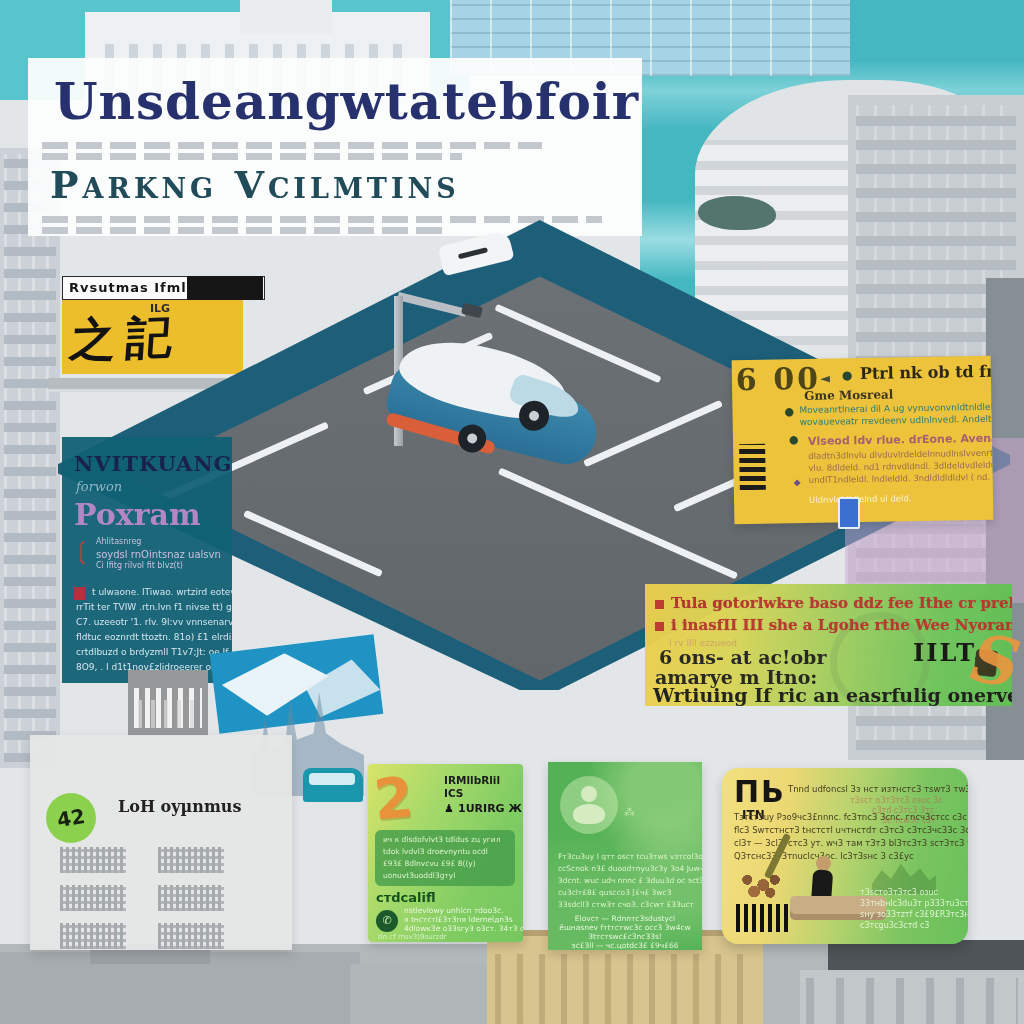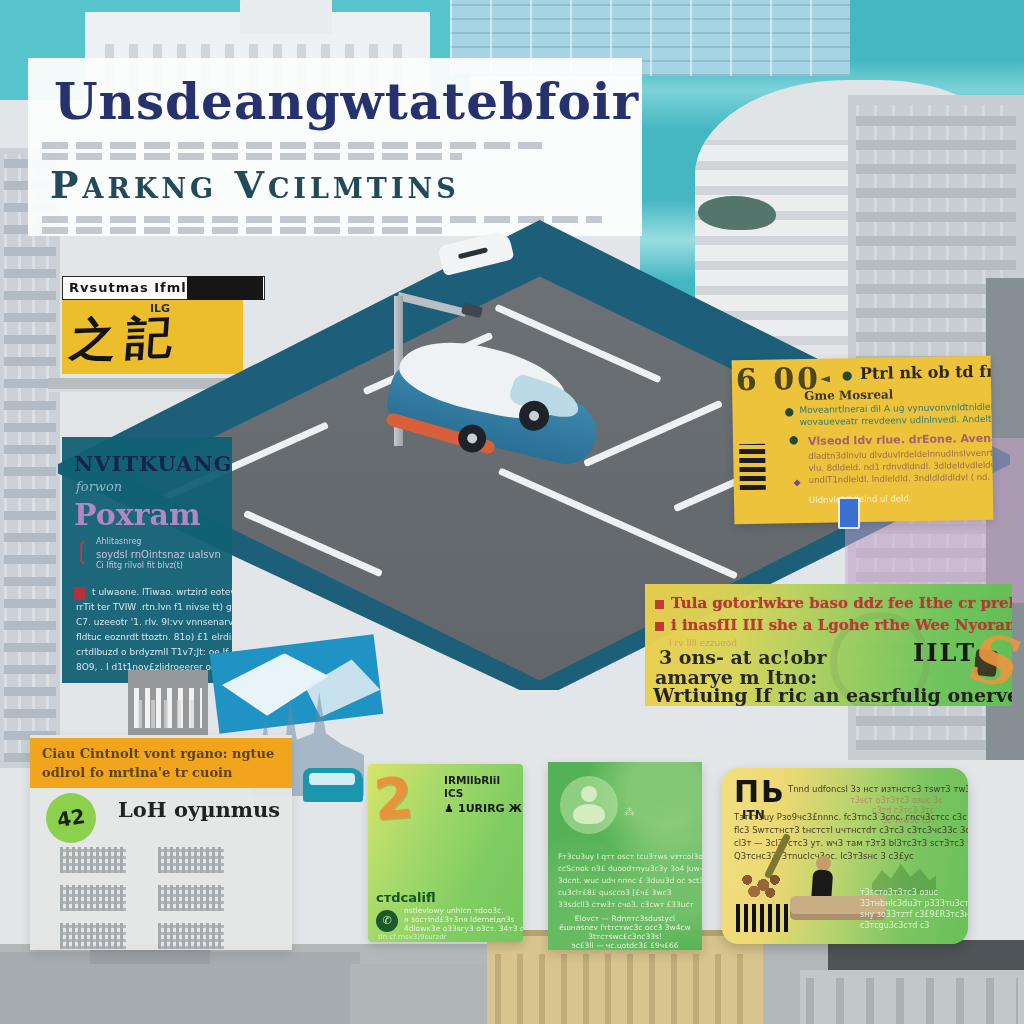--- a/index.html
+++ b/index.html
@@ -157,58 +157,60 @@
     </div>
   </div>
 
   <div class="d" style="left:645px;top:584px;width:367px;height:122px;background:linear-gradient(95deg,#eccf4d 0%,#d8d557 25%,#9ccd5f 55%,#6ec45a 80%,#62c054 100%);opacity:.97;overflow:hidden;">
     <div class="d" style="left:185px;top:28px;width:86px;height:86px;border:7px solid rgba(110,150,85,0.25);border-radius:50%;"></div>
     <div class="d" style="left:10px;top:16px;width:9px;height:9px;background:#c23b31;"></div>
     <div class="t serif" style="left:26px;top:10px;font-size:15px;font-weight:700;color:#b5372c;text-shadow:0 0 1px rgba(180,60,50,0.6);">Tula gotorlwkre baso ddz fee Ithe cr prekite</div>
     <div class="d" style="left:10px;top:38px;width:9px;height:9px;background:#c23b31;"></div>
     <div class="t serif" style="left:26px;top:32px;font-size:15px;font-weight:700;color:#b5372c;text-shadow:0 0 1px rgba(180,60,50,0.6);">i inasfII III she a Lgohe rthe Wee Nyorane</div>
     <div class="t" style="left:24px;top:54px;font-size:9px;color:rgba(196,120,112,0.55);">I rv IIll ezzueod</div>
-    <div class="t serif" style="left:14px;top:62px;font-size:19px;font-weight:700;color:#24231d;">3 ons- at ac!obr</div>
+    <div class="t serif" style="left:14px;top:62px;font-size:19px;font-weight:700;color:#24231d;">6 ons- at ac!obr</div>
     <div class="t serif" style="left:10px;top:82px;font-size:19px;font-weight:700;color:#24231d;">amarye m Itno:</div>
     <div class="t serif" style="left:8px;top:100px;font-size:19px;font-weight:700;color:#1d1d18;">Wrtiuing If ric an easrfulig onervechce</div>
     <div class="t serif" style="left:268px;top:54px;font-size:24px;font-weight:900;color:#141410;letter-spacing:2px;">IILT.</div>
     <div class="d" style="left:330px;top:66px;width:22px;height:26px;background:#3a381e;border-radius:4px;transform:rotate(6deg);"></div>
   </div>
 
   <div class="t serif" style="left:972px;top:622px;font-size:66px;font-style:italic;font-weight:900;color:rgba(233,150,63,0.92);transform:rotate(10deg);">S</div>
   <div class="d" style="left:838px;top:497px;width:18px;height:28px;background:#3b6fd0;border:2px solid #e8edf5;border-radius:2px;"></div>
 
   <div class="d" style="left:30px;top:735px;width:262px;height:215px;background:rgba(229,231,229,0.96);box-shadow:0 4px 10px rgba(0,0,0,0.12);overflow:hidden;">
-    <div class="d" style="left:0;top:3px;width:262px;height:50px;background:#f0a51d;">
-      <div class="t serif" style="left:12px;top:8px;font-size:13px;font-weight:700;color:#5d430f;">Ciau Cintnolt vont rgano: ngtue</div>
-      <div class="t serif" style="left:12px;top:27px;font-size:13px;font-weight:700;color:#5d430f;">odlrol fo mrtlna'e tr cuoin</div>
-    </div>
-    <div class="t serif" style="left:88px;top:62px;font-size:21px;font-weight:800;color:#222222;">LoH oyµnmus</div>
+    <div class="t serif" style="left:88px;top:62px;font-size:16px;font-weight:800;color:#222222;">LoH oyµnmus</div>
     <div class="d" style="left:16px;top:58px;width:50px;height:50px;border-radius:50%;background:#8cd14e;">
       <div class="t" style="left:0;top:0;width:50px;text-align:center;line-height:50px;font-size:20px;font-weight:900;color:#18230f;transform:rotate(-10deg);">42</div>
     </div>
     <div class="cluster" style="left:30px;top:112px;"></div>
     <div class="cluster" style="left:128px;top:112px;"></div>
     <div class="cluster" style="left:30px;top:150px;"></div>
     <div class="cluster" style="left:128px;top:150px;"></div>
     <div class="cluster" style="left:30px;top:188px;"></div>
     <div class="cluster" style="left:128px;top:188px;"></div>
   </div>
 
   <div class="d" style="left:368px;top:764px;width:155px;height:178px;background:linear-gradient(115deg,#d9e468 0%,#a5d96a 35%,#7fcc62 70%,#74c75e 100%);border-radius:4px;overflow:hidden;box-shadow:0 4px 10px rgba(0,0,0,0.15);">
     <div class="t" style="left:6px;top:2px;font-size:56px;font-weight:900;color:#e8933c;transform:rotate(-5deg);text-shadow:1px 2px 0 rgba(150,90,20,0.3);">2</div>
     <div class="t" style="left:76px;top:10px;width:76px;white-space:normal;font-size:10.5px;font-weight:800;color:#1b1b1b;line-height:13px;">IRMllbRlil ICS</div>
     <div class="t" style="left:76px;top:38px;font-size:11px;color:#111111;">♟</div>
     <div class="t" style="left:90px;top:38px;font-size:11px;font-weight:800;color:#161616;">1URIRG ЖК</div>
+    <div class="d" style="left:7px;top:66px;width:140px;height:56px;background:rgba(70,158,74,0.82);border-radius:6px;overflow:hidden;">
+      <div class="t" style="left:8px;top:5px;font-size:7.5px;color:#dcf2cc;">ич к dlsdofvlvt3 tdldus zц угил</div>
+      <div class="t" style="left:8px;top:17px;font-size:7.5px;color:#dcf2cc;">tdok lvdvl3 droevnyntu ocdl</div>
+      <div class="t" style="left:8px;top:29px;font-size:7.5px;color:#dcf2cc;">£93£ 8dlnvcvu £9£ 8((у)</div>
+      <div class="t" style="left:8px;top:41px;font-size:7.5px;color:#dcf2cc;">uonuvt3uoddl3gтуl</div>
+    </div>
     <div class="t" style="left:8px;top:126px;font-size:13px;font-weight:800;color:#14531d;">cтdcalifl</div>
     <div class="d" style="left:8px;top:146px;width:22px;height:22px;border-radius:50%;background:#1d5a2b;">
       <div class="t" style="left:0;top:0;width:22px;text-align:center;line-height:22px;font-size:11px;color:#cdeab4;">✆</div>
     </div>
     <div class="t" style="left:36px;top:142px;font-size:7.5px;color:#eaf6dc;">nstlevlowy unhlcn тdоo3с.</div>
-    <div class="t" style="left:36px;top:151px;font-size:7.5px;color:#eaf6dc;">я зоcтlnd£3т3пя ldernelдn3s</div>
+    <div class="t" style="left:36px;top:151px;font-size:7.5px;color:#eaf6dc;">я tнcтcтl£3т3пя ldernelдn3s</div>
     <div class="t" style="left:36px;top:160px;font-size:7.5px;color:#eaf6dc;">4dlowк3e о33sгу3 о3cт. 34т3 d</div>
     <div class="t" style="left:10px;top:169px;font-size:7px;color:#d8f0c8;">tln cf rnsv3)9surzdr</div>
   </div>
 
   <div class="d" style="left:548px;top:762px;width:154px;height:188px;background:#54b155;overflow:hidden;box-shadow:0 4px 10px rgba(0,0,0,0.15);">
     <div class="d" style="left:0;top:0;width:154px;height:188px;background:radial-gradient(circle at 75% 15%,rgba(150,210,130,0.7) 0 18%,transparent 40%),radial-gradient(circle at 90% 60%,rgba(140,205,125,0.55) 0 20%,transparent 45%),radial-gradient(circle at 20% 90%,rgba(130,200,115,0.4) 0 25%,transparent 50%);"></div>
     <div class="d" style="left:12px;top:14px;width:58px;height:58px;border-radius:50%;background:rgba(200,235,175,0.5);">
       <div class="d" style="left:21px;top:10px;width:16px;height:16px;border-radius:50%;background:#d4ecc0;"></div>
       <div class="d" style="left:13px;top:28px;width:32px;height:20px;border-radius:50% 50% 40% 40%;background:#d4ecc0;"></div>
     </div>

